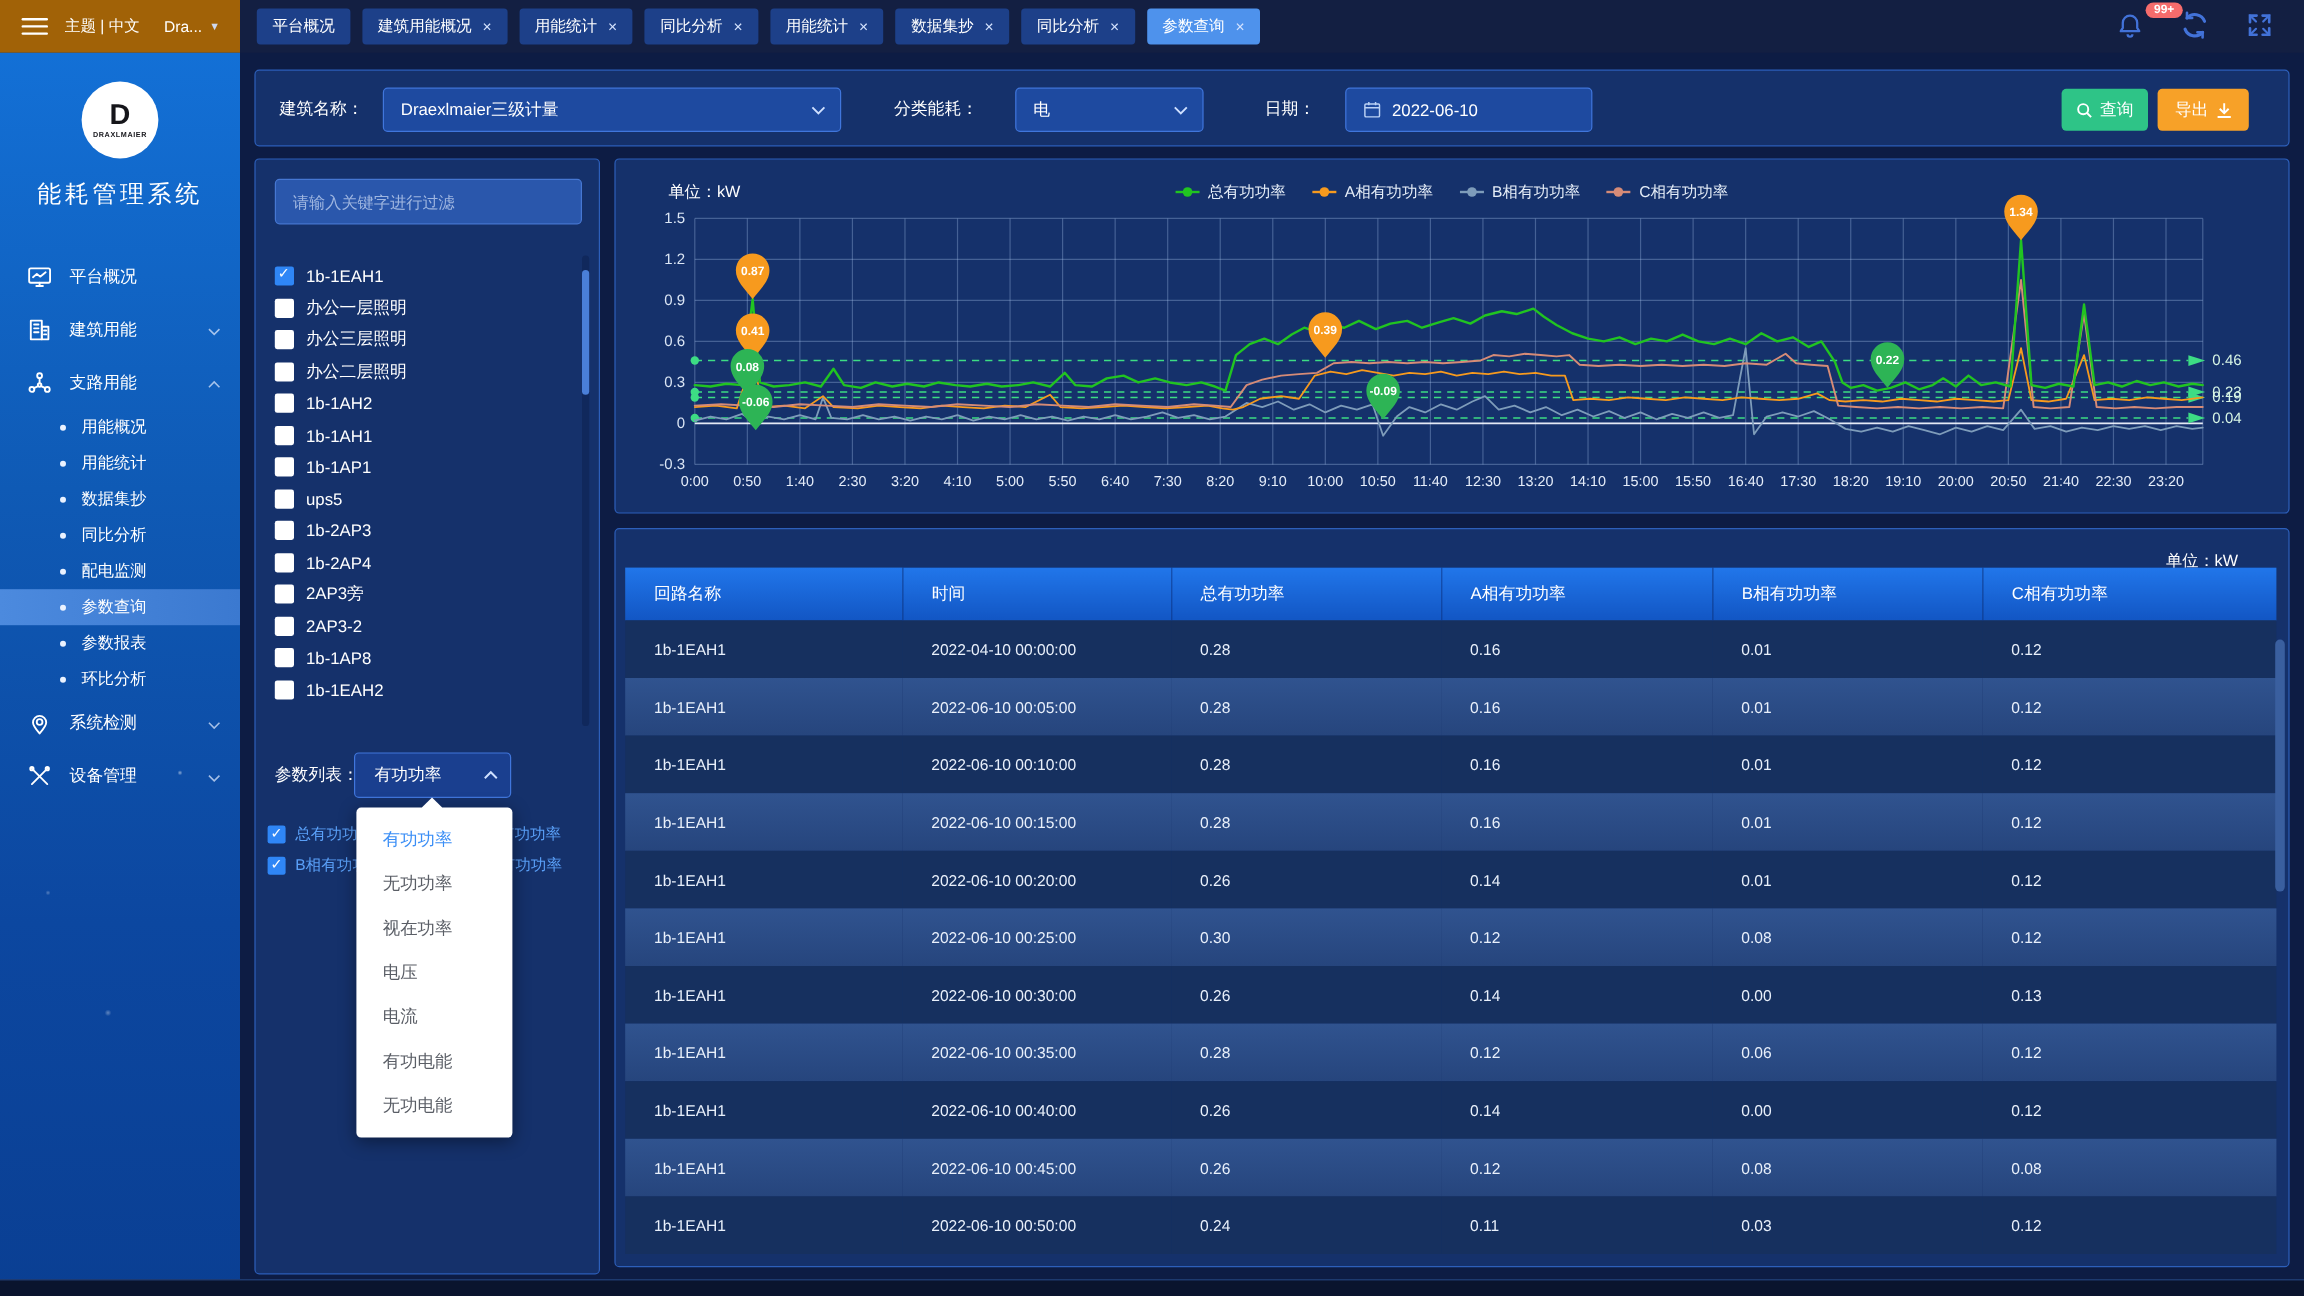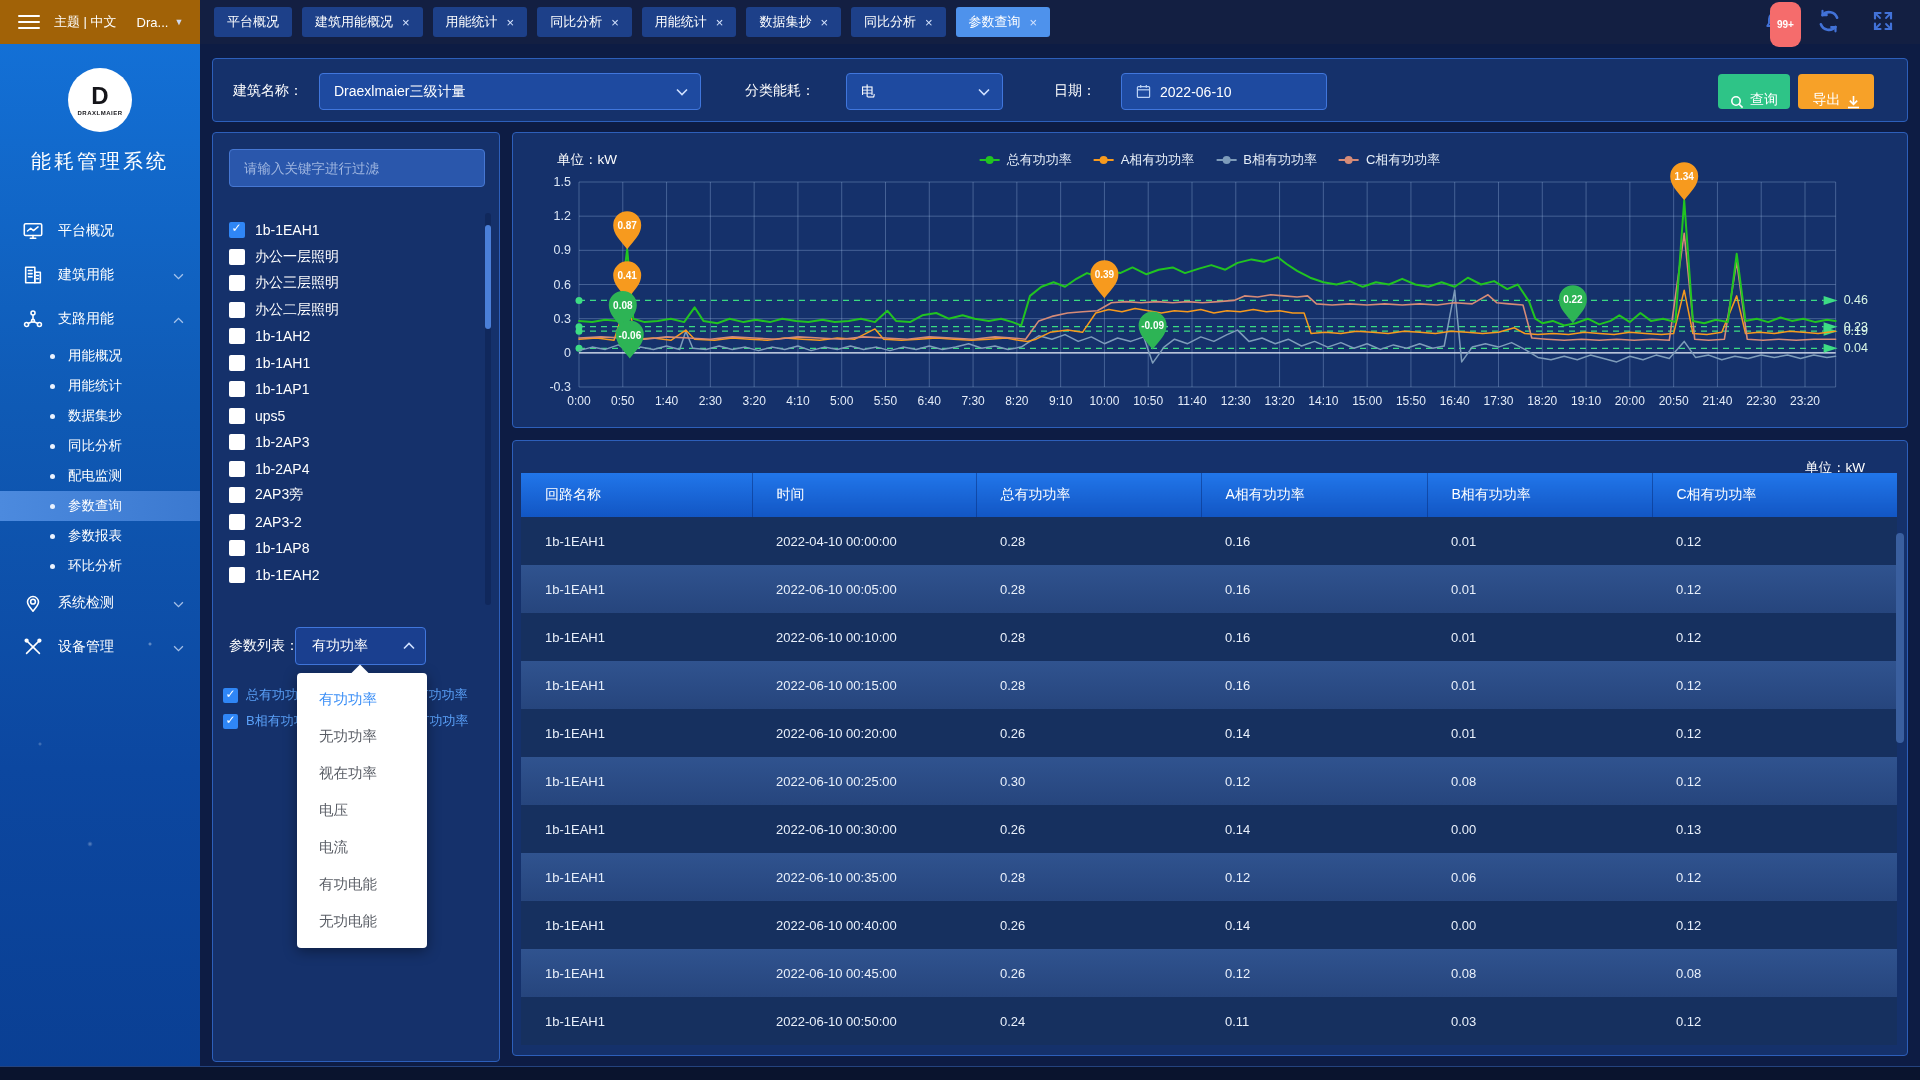--- a/index.html
+++ b/index.html
@@ -15,22 +15,22 @@
   .hamburger div { height:2px; background:#fff; border-radius:1px; }
   #topbar-left .txt { font-size:13px; color:#fff; margin-left:14px; white-space:nowrap; }
   #topbar-left .caret { font-size:9px; color:#cdd8f0; margin-left:6px; }
   #tabs { position:absolute; left:214px; top:7px; display:flex; gap:10px; }
   .tab { height:30px; padding:0 13px; background:#1d4089; color:#fff; font-size:13px;
     border-radius:3px; display:flex; align-items:center; gap:9px; cursor:pointer; white-space:nowrap; }
   .tab.active { background:#4e92ec; }
   .tab .close { font-size:13px; color:#d6e4ff; line-height:1; }
   #topbar-icons { position:absolute; right:22px; top:6px; display:flex; gap:24px; align-items:center; }
   #topbar-icons .ticon { position:relative; width:30px; height:30px; display:flex; align-items:center; justify-content:center; cursor:pointer; }
-  #bell-badge { position:absolute; left:10px; top:-4px; background:#f56c6c; color:#fff; font-size:10px;
-    padding:17px 7px; border-radius:9px; font-weight:bold; }
+  #bell-badge { position:absolute; left:28px; top:-4px; background:#f56c6c; color:#fff; font-size:10px;
+    padding:1px 7px; border-radius:9px; font-weight:bold; }
 
   
   #sidebar { position:absolute; left:0; top:44px; width:200px; height:1036px;
     background:
       radial-gradient(3px 3px at 150px 600px, rgba(255,255,255,.5), transparent 70%),
       radial-gradient(4px 4px at 90px 800px, rgba(255,255,255,.35), transparent 70%),
       radial-gradient(3px 3px at 40px 700px, rgba(255,255,255,.3), transparent 70%),
       linear-gradient(180deg,#1370d6 0%, #0f5ab5 35%, #0c47a0 70%, #0a3f93 100%);
     color:#fff; }
   #logo-wrap { text-align:center; padding-top:24px; }
@@ -49,21 +49,21 @@
   .sub-item.active { background:linear-gradient(90deg,#4c8ade,#3b79d0); }
 
   
   .panel { position:absolute; background:#15316b; border:1px solid #2d5fba; border-radius:4px; }
   #filter-panel { left:212px; top:58px; width:1696px; height:64px; }
   .flabel { position:absolute; top:0; height:64px; display:flex; align-items:center; color:#fff; font-size:14px; }
   .fselect { position:absolute; top:14px; height:37px; background:#1e4aa0; border:1px solid #4076dc; border-radius:4px;
     color:#fff; font-size:14px; display:flex; align-items:center; padding:0 12px 0 14px; cursor:pointer; }
   .fselect .chev { margin-left:auto; display:flex; }
   .btn { position:absolute; top:15px; height:35px; border-radius:4px; color:#fff; font-size:14px;
-    display:flex; align-items:flex-end; justify-content:center; gap:6px; cursor:pointer; }
+    display:flex; align-items:center; justify-content:center; gap:6px; cursor:pointer; }
   #query-btn { right:117px; width:72px; background:#2ec487; }
   #export-btn { right:33px; width:76px; background:#f7a128; }
 
   
   #left-panel { left:212px; top:132px; width:288px; height:930px; }
   #search-input { position:absolute; left:16px; top:16px; width:256px; height:38px; background:#2a57ac;
     border:1px solid #4677d2; border-radius:4px; color:#fff; font-size:13.5px; padding:0 14px; outline:none; }
   #search-input::placeholder { color:#9fb6e0; }
   #device-list { position:absolute; left:16px; top:84px; width:252px; }
   .device-row { height:26.5px; display:flex; align-items:center; gap:10px; cursor:pointer; }

